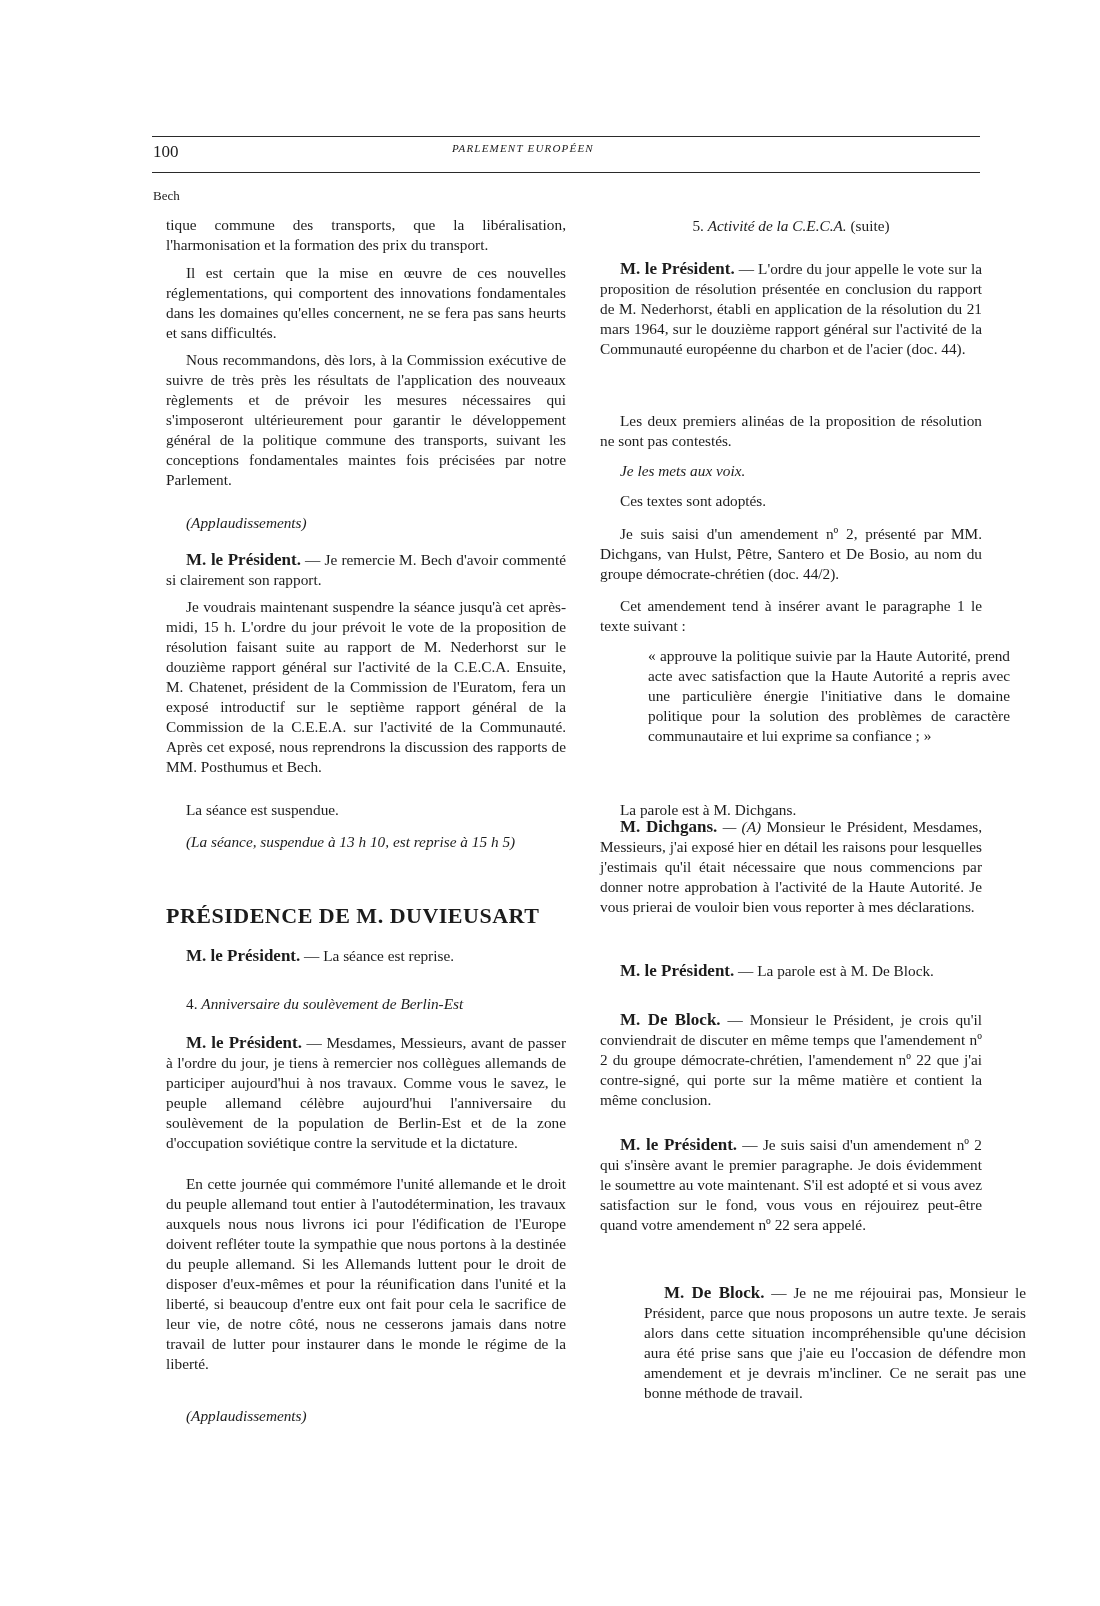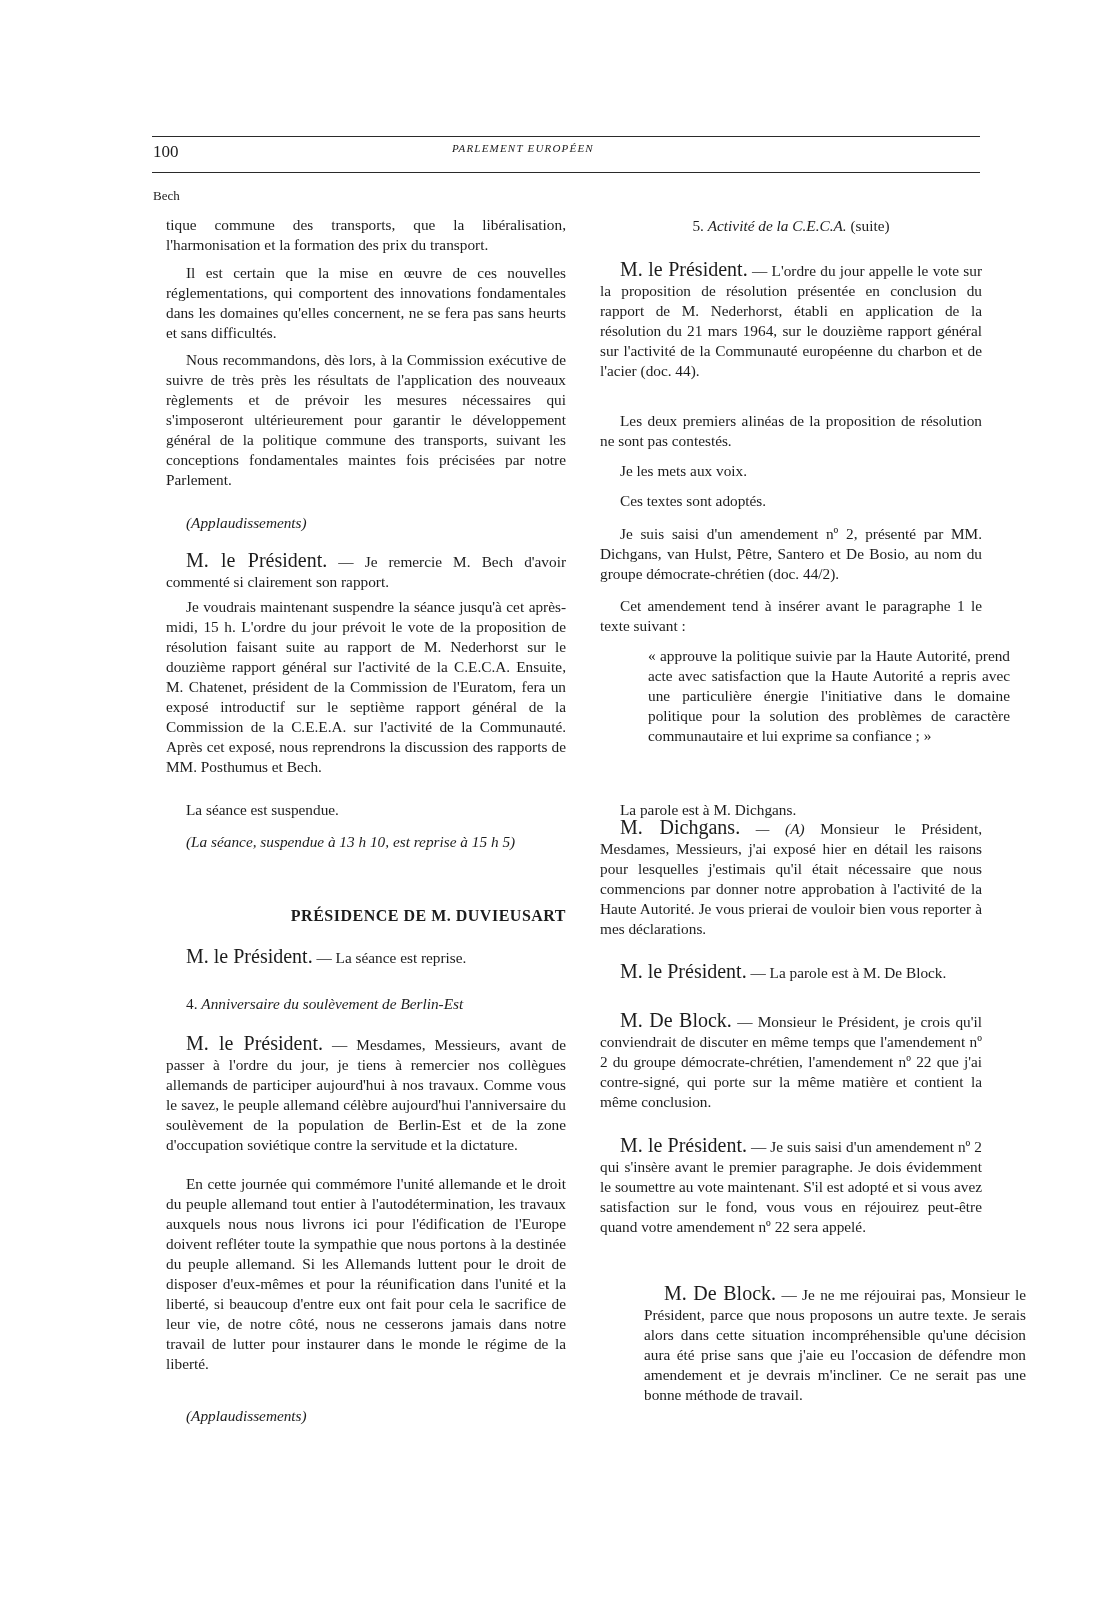--- a/index.html
+++ b/index.html
@@ -11,24 +11,24 @@
   .rule-bottom { position: absolute; left: 152px; top: 172px; width: 828px; height: 0; border-top: 1.5px solid #2a2a2a; }
   .page-num { position: absolute; left: 153px; top: 142px; font-size: 17px; }
   .running-head { position: absolute; left: 452px; top: 142px; font-size: 11px; font-style: italic; letter-spacing: 1.2px; }
   .speaker-head { position: absolute; left: 153px; top: 188px; font-size: 13px; font-weight: normal; }
 
   .col { position: absolute; width: 400px; font-size: 15.3px; line-height: 20px; text-align: justify; }
   .col-left { left: 166px; }
   .col-right { left: 600px; width: 382px; }
   .p { position: absolute; left: 0; width: 100%; margin: 0; text-indent: 20px; hyphens: manual; }
   .p.noindent { text-indent: 0; }
-  .spk { font-weight: normal; font-size: 20px; }
+  .spk { font-weight: bold; font-size: 17px; }
   .it { font-style: italic; }
   .center { text-align: center; text-indent: 0; }
-  .section-title { font-weight: bold; font-size: 16px; letter-spacing: 0.5px; text-align: right; text-indent: 0; }
+  .section-title { font-weight: bold; font-size: 22px; letter-spacing: 0.5px; text-align: left; text-indent: 0; }
   .quote { left: 20px !important; width: calc(100% - 20px) !important; text-indent: 0; margin-left: 28px; }
 </style>
 </head>
 <body>
 
 <div class="rule-top"></div>
 <div class="page-num">100</div>
 <div class="running-head">PARLEMENT EUROPÉEN</div>
 <div class="rule-bottom"></div>
 <div class="speaker-head">Bech</div>
@@ -47,21 +47,21 @@
   <p class="p" style="top:994px;"><span>4. </span><span class="it">Anniversaire du soulèvement de Berlin-Est</span></p>
   <p class="p" style="top:1033px;"><span class="spk">M. le Président.</span><span> — Mesdames, Messieurs, avant de passer à l'ordre du jour, je tiens à remercier nos collègues allemands de participer aujourd'hui à nos travaux. Comme vous le savez, le peuple allemand célèbre aujourd'hui l'anniversaire du soulèvement de la population de Berlin-Est et de la zone d'occupation soviétique contre la servitude et la dictature.</span></p>
   <p class="p" style="top:1174px;">En cette journée qui commémore l'unité allemande et le droit du peuple allemand tout entier à l'autodétermination, les travaux auxquels nous nous livrons ici pour l'édification de l'Europe doivent refléter toute la sympathie que nous portons à la destinée du peuple allemand. Si les Allemands luttent pour le droit de disposer d'eux-mêmes et pour la réunification dans l'unité et la liberté, si beaucoup d'entre eux ont fait pour cela le sacrifice de leur vie, de notre côté, nous ne cesserons jamais dans notre travail de lutter pour instaurer dans le monde le régime de la liberté.</p>
   <p class="p it" style="top:1406px;">(Applaudissements)</p>
 </div>
 
 <div class="col col-right" style="top:0;">
   <p class="p center" style="top:216px;"><span>5. </span><span class="it">Activité de la C.E.C.A.</span><span> (suite)</span></p>
   <p class="p" style="top:259px;"><span class="spk">M. le Président.</span><span> — L'ordre du jour appelle le vote sur la proposition de résolution présentée en conclusion du rapport de M. Nederhorst, établi en application de la résolution du 21 mars 1964, sur le douzième rapport général sur l'activité de la Communauté européenne du charbon et de l'acier (doc. 44).</span></p>
   <p class="p" style="top:411px;">Les deux premiers alinéas de la proposition de résolution ne sont pas contestés.</p>
-  <p class="p" style="top:461px;">Je les mets aux voix.</p>
+  <p class="p" style="top:461px;font-style:italic;">Je les mets aux voix.</p>
   <p class="p" style="top:491px;">Ces textes sont adoptés.</p>
   <p class="p" style="top:524px;">Je suis saisi d'un amendement nº 2, présenté par MM. Dichgans, van Hulst, Pêtre, Santero et De Bosio, au nom du groupe démocrate-chrétien (doc. 44/2).</p>
   <p class="p" style="top:596px;">Cet amendement tend à insérer avant le paragraphe 1 le texte suivant :</p>
   <p class="p quote" style="top:646px;">« approuve la politique suivie par la Haute Autorité, prend acte avec satisfaction que la Haute Autorité a repris avec une particulière énergie l'initiative dans le domaine politique pour la solution des problèmes de caractère communautaire et lui exprime sa confiance ; »</p>
   <p class="p" style="top:800px;">La parole est à M. Dichgans.</p>
   <p class="p" style="top:817px;"><span class="spk">M. Dichgans.</span><span class="it"> — (A)</span><span> Monsieur le Président, Mesdames, Messieurs, j'ai exposé hier en détail les raisons pour lesquelles j'estimais qu'il était nécessaire que nous commencions par donner notre approbation à l'activité de la Haute Autorité. Je vous prierai de vouloir bien vous reporter à mes déclarations.</span></p>
   <p class="p" style="top:961px;"><span class="spk">M. le Président.</span><span> — La parole est à M. De Block.</span></p>
   <p class="p" style="top:1010px;"><span class="spk">M. De Block.</span><span> — Monsieur le Président, je crois qu'il conviendrait de discuter en même temps que l'amendement nº 2 du groupe démocrate-chrétien, l'amendement nº 22 que j'ai contre-signé, qui porte sur la même matière et contient la même conclusion.</span></p>
   <p class="p" style="top:1135px;"><span class="spk">M. le Président.</span><span> — Je suis saisi d'un amendement nº 2 qui s'insère avant le premier paragraphe. Je dois évidemment le soumettre au vote maintenant. S'il est adopté et si vous avez satisfaction sur le fond, vous vous en réjouirez peut-être quand votre amendement nº 22 sera appelé.</span></p>
   <p class="p" style="top:1283px;margin-left:44px;"><span class="spk">M. De Block.</span><span> — Je ne me réjouirai pas, Monsieur le Président, parce que nous proposons un autre texte. Je serais alors dans cette situation incompréhensible qu'une décision aura été prise sans que j'aie eu l'occasion de défendre mon amendement et je devrais m'incliner. Ce ne serait pas une bonne méthode de travail.</span></p>

